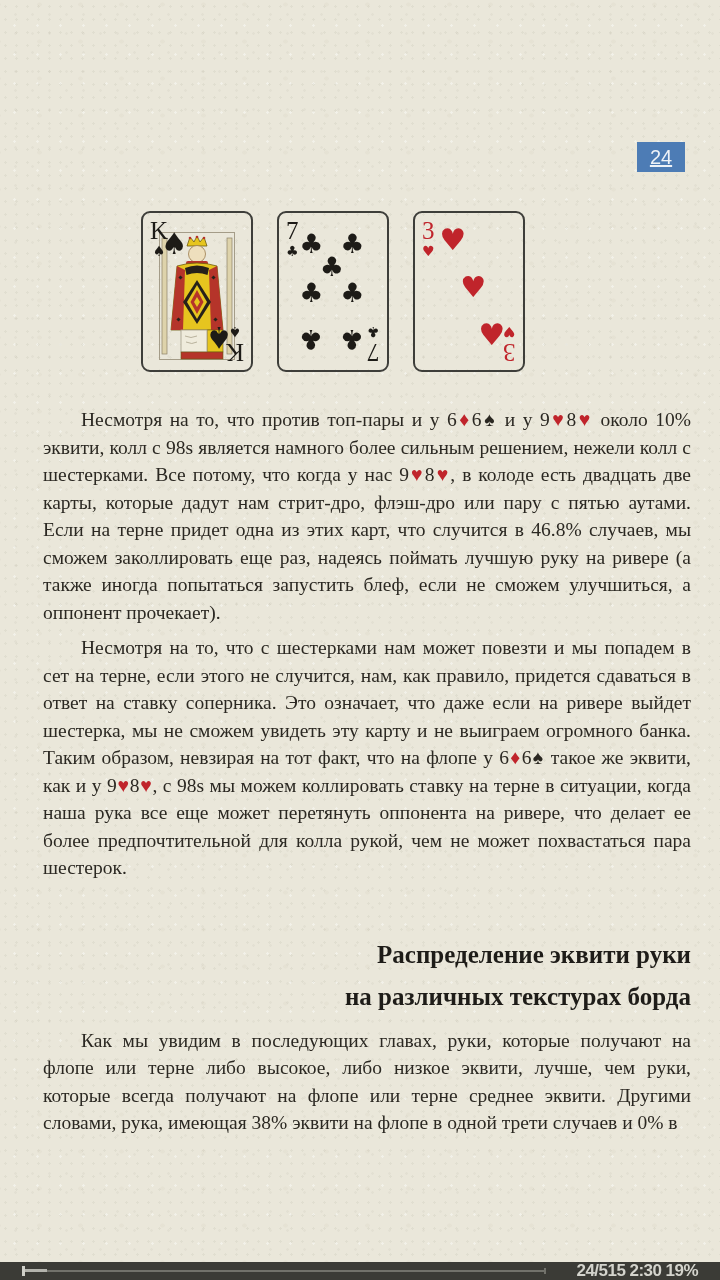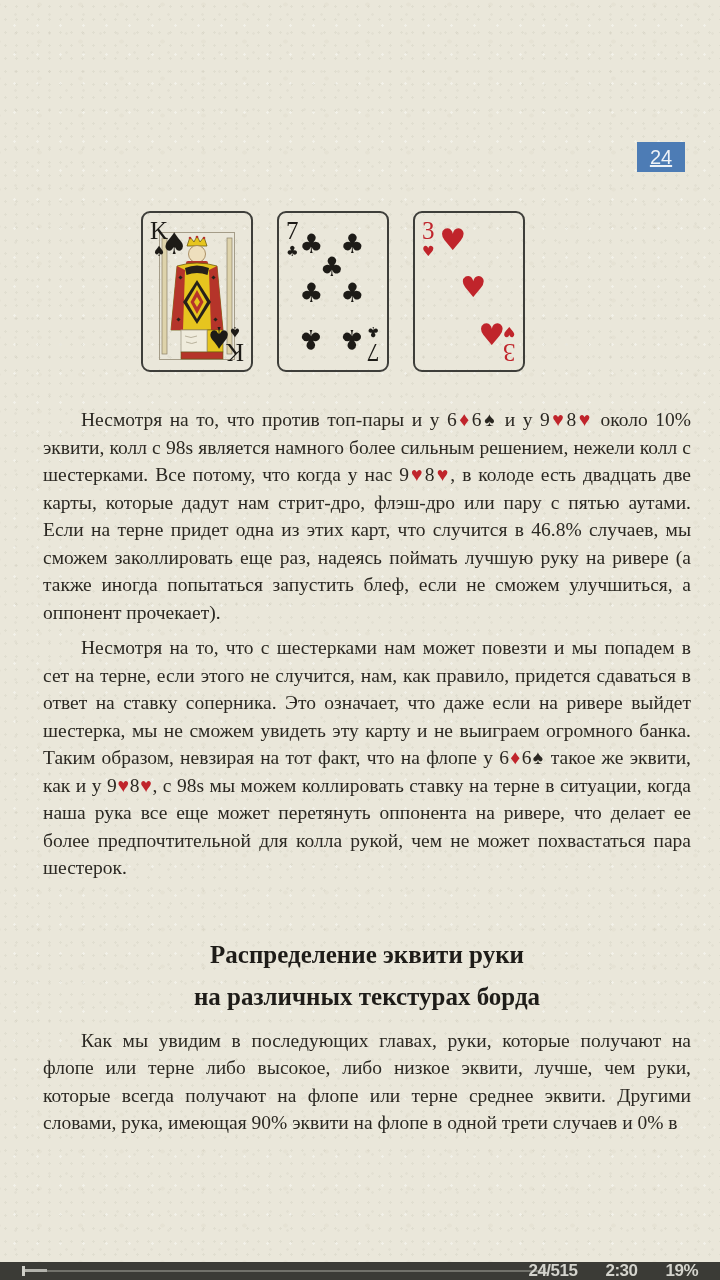--- a/index.html
+++ b/index.html
@@ -41,31 +41,31 @@
   .pip.inv{transform:translate(-50%,-50%) rotate(180deg);}
   .red{color:var(--suit-red,#c0242b) !important;}
   .king{position:absolute;left:16px;top:19px;width:76px;height:128px;}
   
   .textcol{position:absolute;left:29px;right:29px;top:406px;color:var(--ink,#2b2822);margin-left:14px;}
   .body-p{
     margin:0 0 8px 0;font-size:19.5px;line-height:27.5px;text-align:justify;text-indent:38px;
   }
   .heading{
     margin:52px 0 9px 0;font-size:25px;line-height:42px;font-weight:bold;color:#1e1c18;
-    text-align:center;
+    text-align:right;
   }
   
   .statusbar{position:absolute;left:0;right:0;bottom:0;height:18px;background:var(--bar-bg,#3b3b36);}
   .progress{position:absolute;left:23px;top:0;width:522px;height:18px;cursor:pointer;}
   .track{position:absolute;left:0;right:0;top:8px;height:2px;background:#72726b;}
   .fill{position:absolute;left:0;top:7px;height:3px;background:#b4b4ad;}
   .thumb{position:absolute;left:-1px;top:4px;width:3px;height:10px;background:#cfcfc8;}
   .endtick{position:absolute;right:-1px;top:6px;width:2px;height:6px;background:#72726b;}
   .statustext{
-    position:absolute;right:22px;top:0;height:18px;display:flex;align-items:center;gap:28px;
+    position:absolute;right:22px;top:0;height:18px;display:flex;align-items:center;gap:4px;
     font-family:"Liberation Sans","DejaVu Sans",sans-serif;font-weight:bold;font-size:17px;
     letter-spacing:-0.5px;color:var(--bar-text,#d4d4cd);
   }
 </style>
 </head>
 <body>
 
 <div class="screen">
 
   <div class="badge">24</div>
@@ -141,21 +141,21 @@
         <span class="pip red" style="left: 35%; top: 17%; font-size: 30px;">♥</span>
         <span class="pip red" style="left: 54%; top: 47%; font-size: 29px;">♥</span>
         <span class="pip red" style="left: 71%; top: 78%; font-size: 30px;">♥</span>
       </div>
   </div>
 
   <div class="textcol">
     <p class="body-p"><span>Несмотря на то, что против топ-пары и у 6</span><span class="red">♦</span><span>6♠ и у 9</span><span class="red">♥</span><span>8</span><span class="red">♥</span><span> около 10% эквити, колл с 98s является намного более сильным решением, нежели колл с шестерками. Все потому, что когда у нас 9</span><span class="red">♥</span><span>8</span><span class="red">♥</span><span>, в колоде есть двадцать две карты, которые дадут нам стрит-дро, флэш-дро или пару с пятью аутами. Если на терне придет одна из этих карт, что случится в 46.8% случаев, мы сможем заколлировать еще раз, надеясь поймать лучшую руку на ривере (а также иногда попытаться запустить блеф, если не сможем улучшиться, а оппонент прочекает).</span></p>
     <p class="body-p"><span>Несмотря на то, что с шестерками нам может повезти и мы попадем в сет на терне, если этого не случится, нам, как правило, придется сдаваться в ответ на ставку соперника. Это означает, что даже если на ривере выйдет шестерка, мы не сможем увидеть эту карту и не выиграем огромного банка. Таким образом, невзирая на тот факт, что на флопе у 6</span><span class="red">♦</span><span>6♠ такое же эквити, как и у 9</span><span class="red">♥</span><span>8</span><span class="red">♥</span><span>, с 98s мы можем коллировать ставку на терне в ситуации, когда наша рука все еще может перетянуть оппонента на ривере, что делает ее более предпочтительной для колла рукой, чем не может похвастаться пара шестерок.</span></p>
     <h1 class="heading"><span>Распределение эквити руки</span><br><span>на различных текстурах борда</span></h1>
-    <p class="body-p"><span>Как мы увидим в последующих главах, руки, которые получают на флопе или терне либо высокое, либо низкое эквити, лучше, чем руки, которые всегда получают на флопе или терне среднее эквити. Другими словами, рука, имеющая 90% эквити на флопе в одной трети случаев и 0% в</span></p>
+    <p class="body-p"><span>Как мы увидим в последующих главах, руки, которые получают на флопе или терне либо высокое, либо низкое эквити, лучше, чем руки, которые всегда получают на флопе или терне среднее эквити. Другими словами, рука, имеющая 38% эквити на флопе в одной трети случаев и 0% в</span></p>
   </div>
 
   <div class="statusbar">
     <div class="progress">
       <div class="track"></div>
       <div class="fill" style="width: 4.6%;"></div>
       <div class="thumb"></div>
       <div class="endtick"></div>
     </div>
     <div class="statustext">

